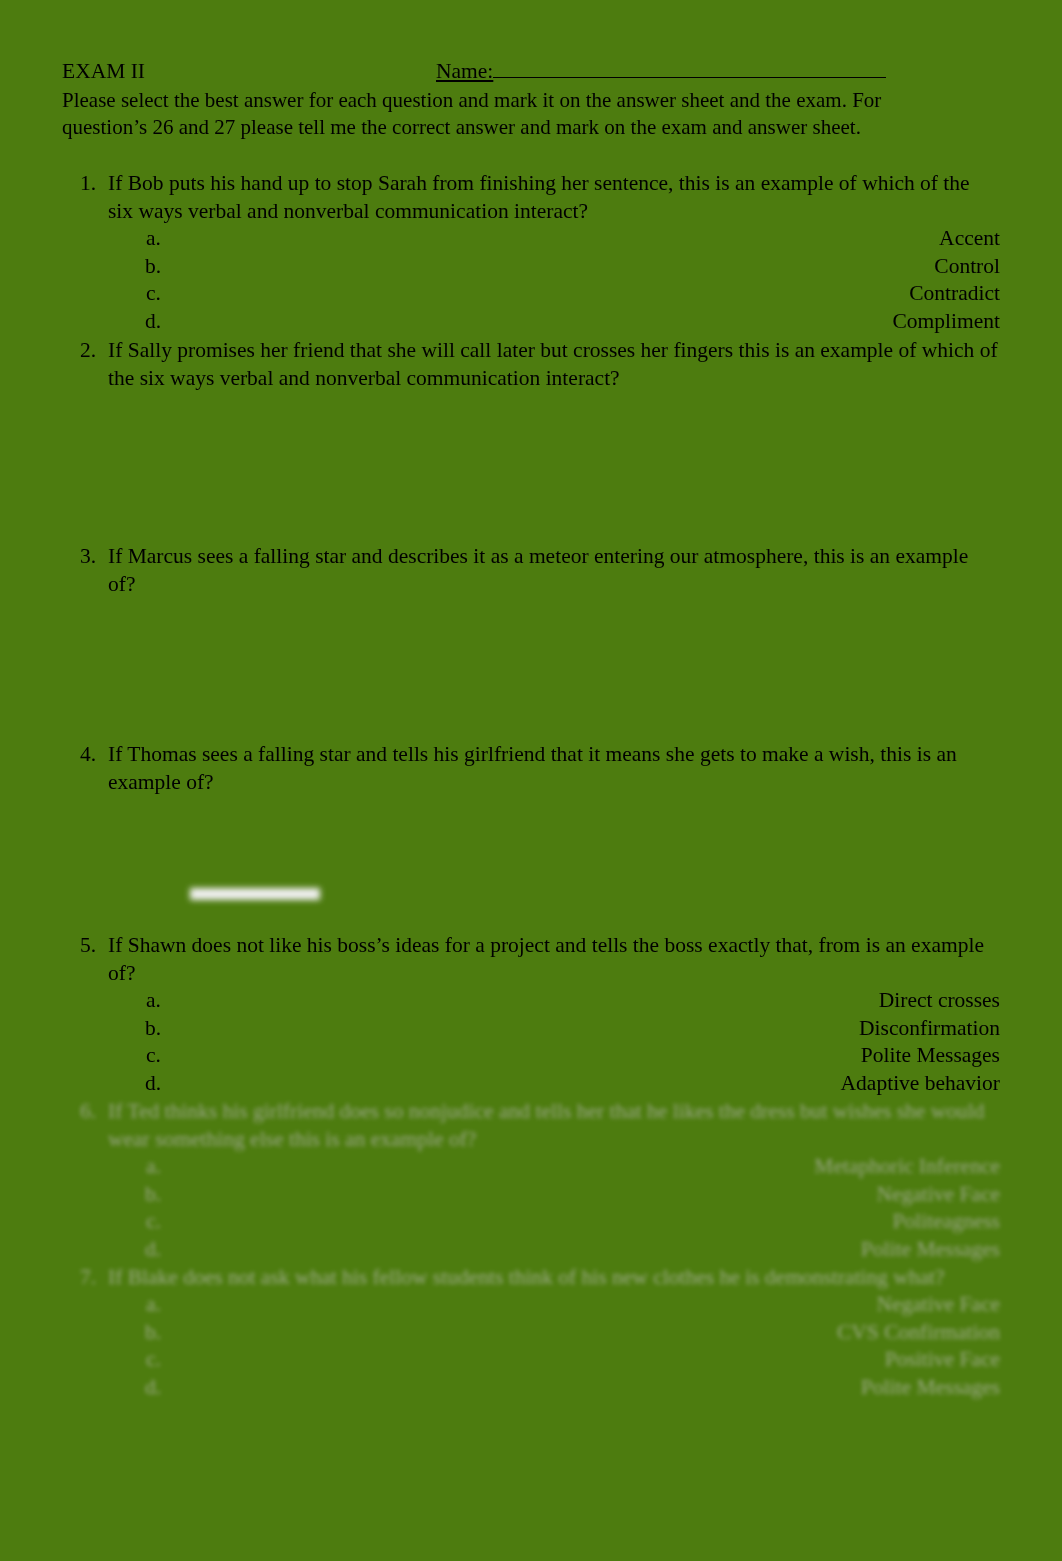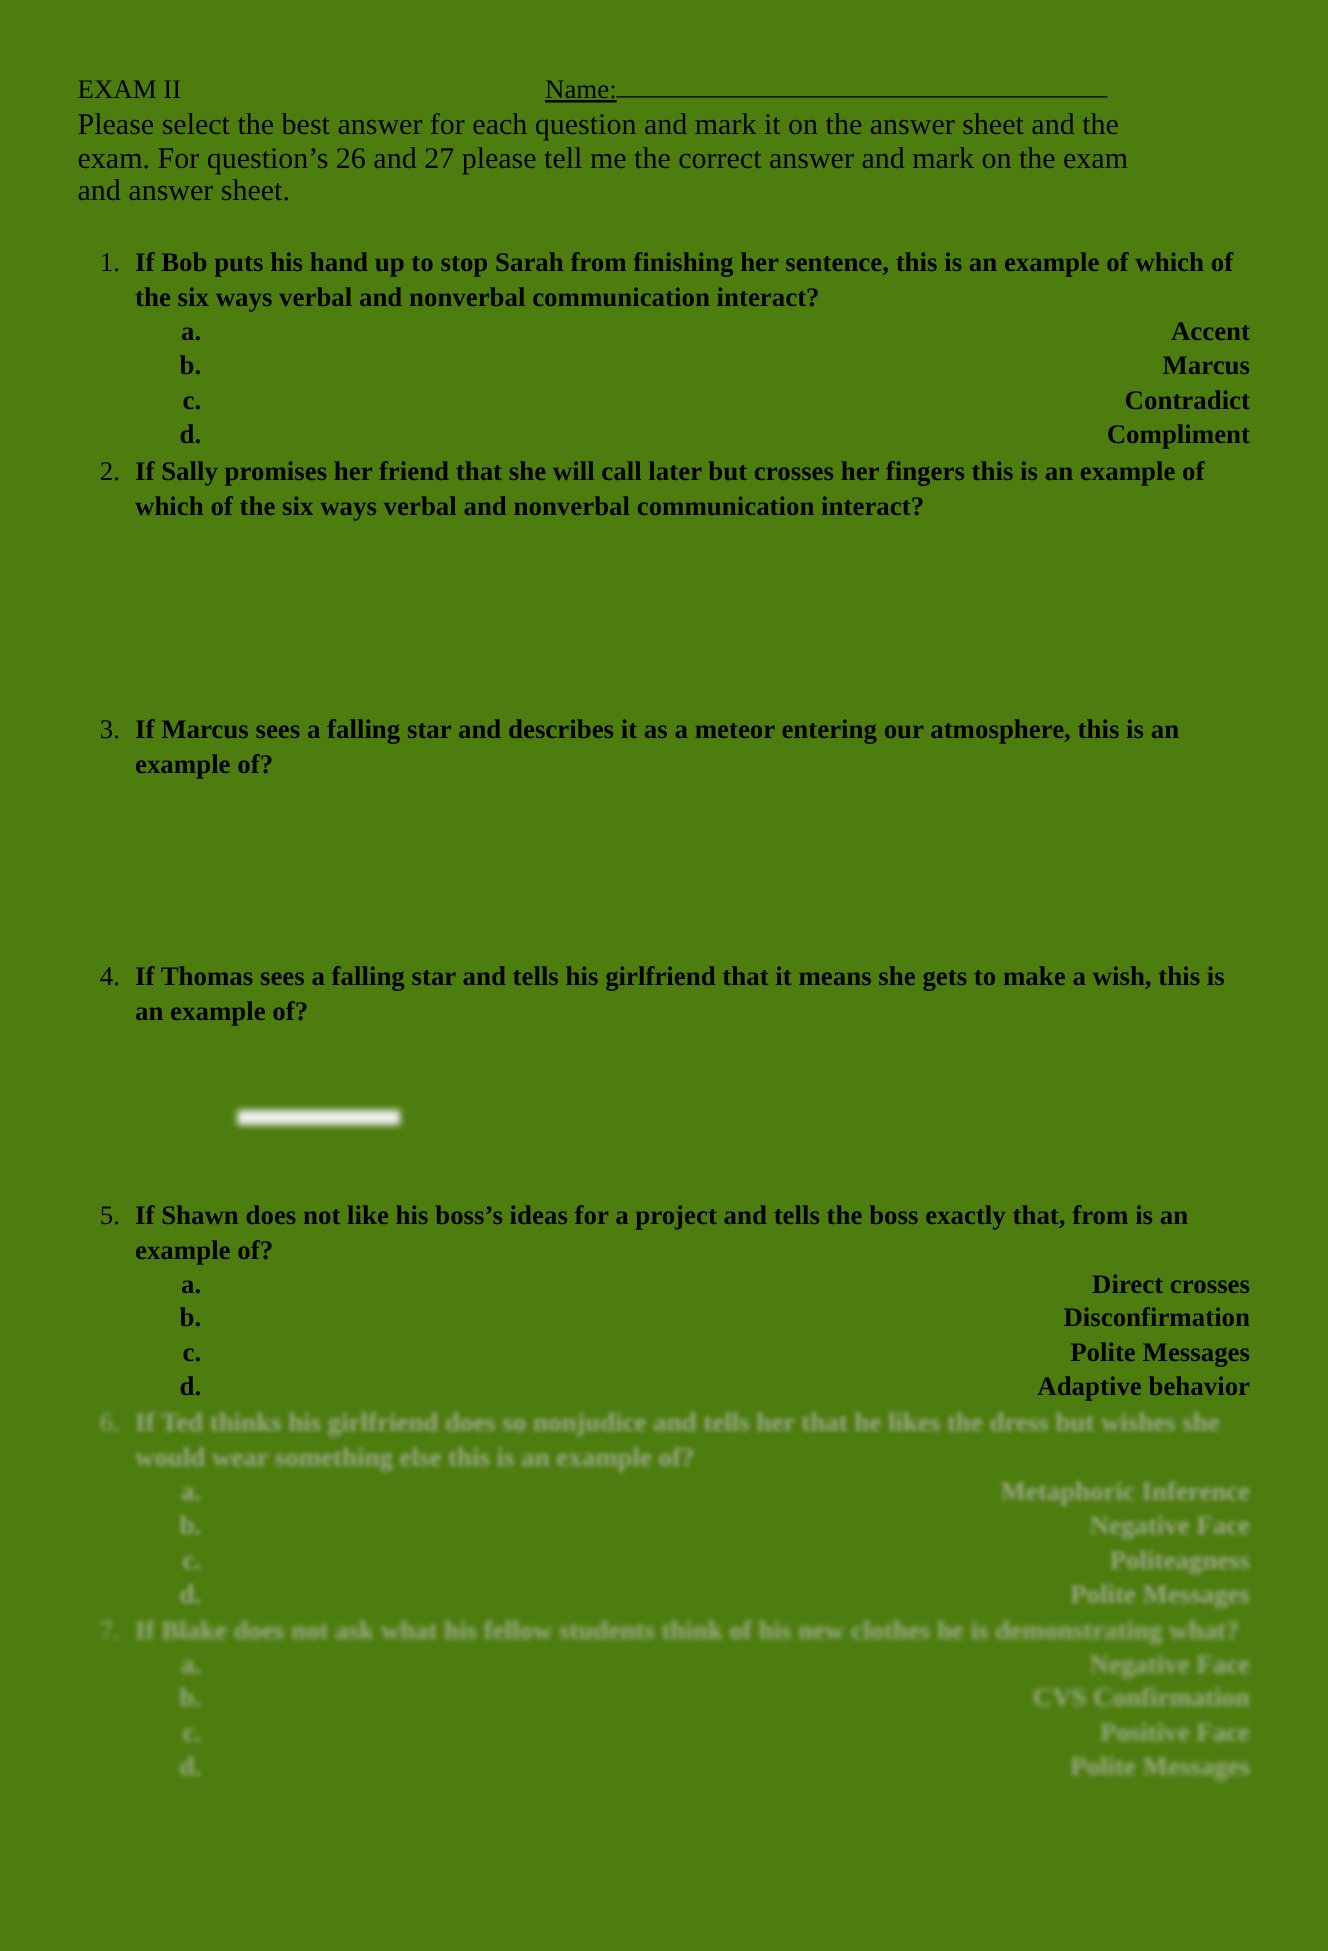--- a/index.html
+++ b/index.html
@@ -42,21 +42,21 @@
   }
   .name-rule {
     display: inline-block;
     flex: 1 1 auto;
     border-bottom: 1.6px solid #000;
     height: 17px;
     margin-left: 0px;
     max-width: 393px;
   }
   .instructions {
-    font-size: 24px;
+    font-size: 21px;
     line-height: 26.5px;
     width: 845px;
     margin-top: 3px;
   }
 
   
   .q-list {
     margin-top: 29px;
   }
   .q-item {
@@ -67,21 +67,20 @@
   }
   .q-num {
     width: 46px;
     flex: none;
     text-align: right;
     padding-right: 12px;
     box-sizing: border-box;
   }
   .q-body {
     flex: 1 1 auto;
-    font-weight: bold;
   }
   .q-text {
     display: block;
   }
   .opts {
     margin-top: 1px;
   }
   .opt {
     display: flex;
     font-size: 21.5px;
@@ -148,21 +147,21 @@
         <span class="q-num">1.</span>
         <span class="q-body">
           <span class="q-text">If Bob puts his hand up to stop Sarah from finishing her sentence, this is an example of which of the six ways verbal and nonverbal communication interact?</span>
           <span class="opts">
             <span class="opt">
               <span class="opt-letter">a.</span>
               <span class="opt-text">Accent</span>
             </span>
             <span class="opt">
               <span class="opt-letter">b.</span>
-              <span class="opt-text">Marcus</span>
+              <span class="opt-text">Control</span>
             </span>
             <span class="opt">
               <span class="opt-letter">c.</span>
               <span class="opt-text">Contradict</span>
             </span>
             <span class="opt">
               <span class="opt-letter">d.</span>
               <span class="opt-text">Compliment</span>
             </span>
           </span>

